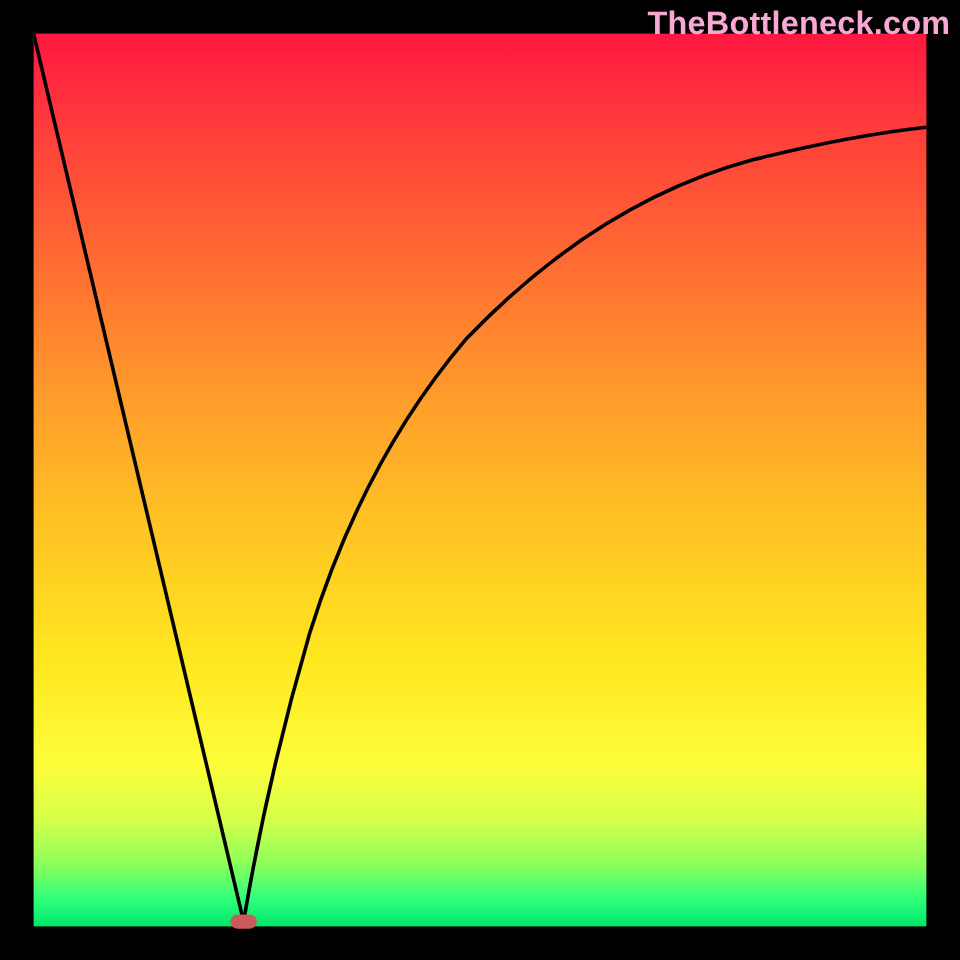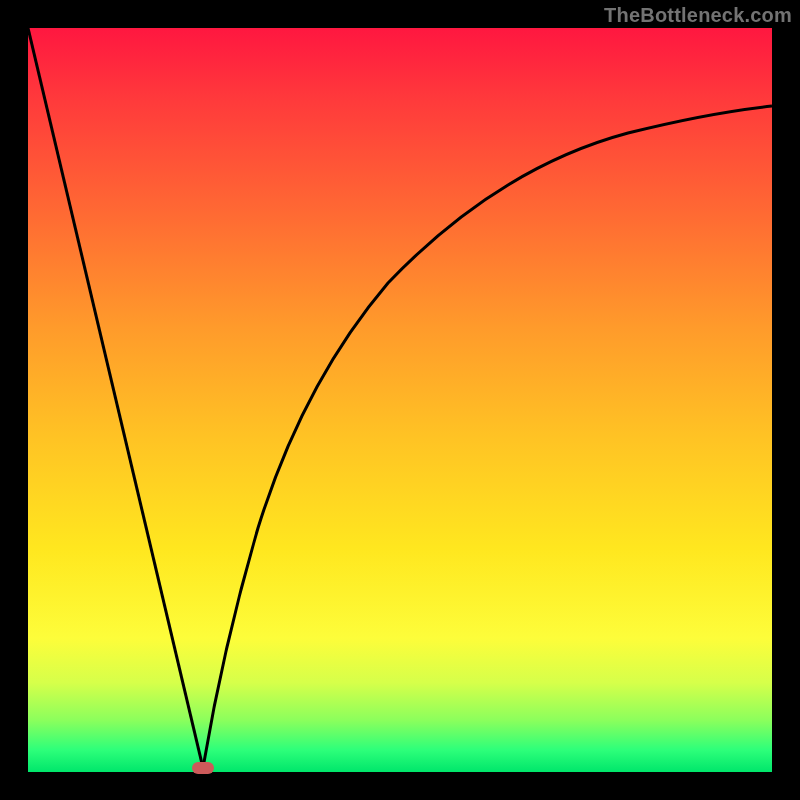--- a/index.html
+++ b/index.html
@@ -34,22 +34,22 @@
       #d6ff4a 88%,
       #8cff5c 93%,
       #2eff7a 97%,
       #00e66b 100%
     );
   }
   .watermark {
     position: absolute;
     top: 4px;
     right: 8px;
-    color: #737373;
-    font-size: 20px;
+    color: #f9a8d4;
+    font-size: 27px;
     font-weight: 600;
     letter-spacing: 0.2px;
     user-select: none;
   }
   .curve-svg {
     position: absolute;
     left: 0;
     top: 0;
     width: 744px;
     height: 744px;

